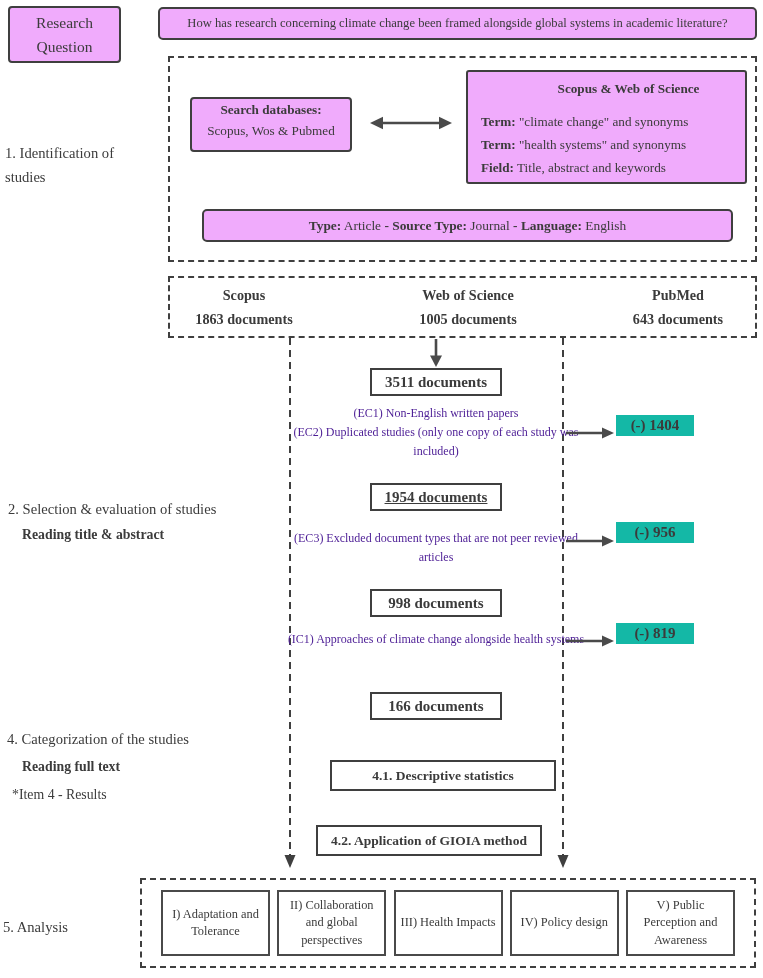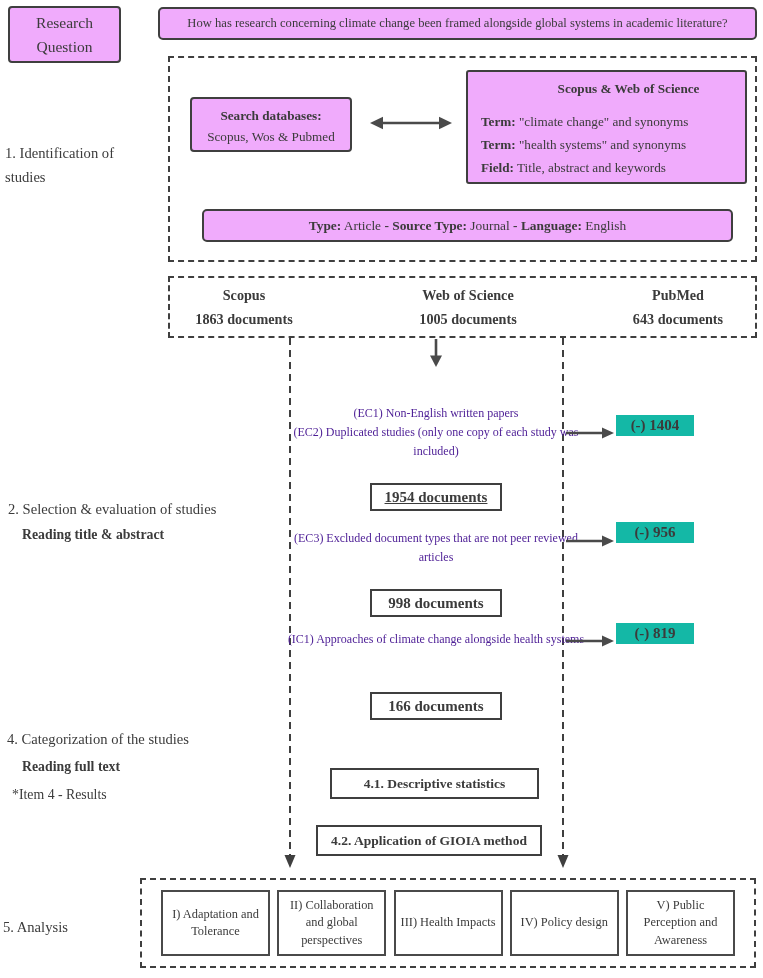--- a/index.html
+++ b/index.html
@@ -11,21 +11,21 @@
   .abs { position:absolute; }
   .solid-box { position:absolute; border:2px solid #3f3f3f; background:#f0abfc; box-sizing:border-box; }
   .dashed-box { position:absolute; border:2px dashed #3f3f3f; box-sizing:border-box; }
   .center-flex { display:flex; align-items:center; justify-content:center; text-align:center; }
 
   #rq-box { left:8px; top:6px; width:113px; height:57px; border-radius:4px; font-size:15.5px; line-height:24px; }
   #rq-box span { display:inline-block; width:92px; }
   #question-box { left:158px; top:7px; width:599px; height:33px; border-radius:5px; font-size:12.6px; }
 
   #ident-box { left:168px; top:56px; width:589px; height:206px; }
-  #search-db-box { left:190px; top:97px; width:162px; height:55px; border-radius:4px; text-align:center; font-size:13.2px; line-height:21px; padding-top:6px; }
+  #search-db-box { left:190px; top:97px; width:162px; height:55px; border-radius:4px; text-align:center; font-size:13.2px; line-height:21px; padding-top:0; }
   #bidir-arrow { left:368px; top:114px; width:86px; height:18px; }
   #scopuswos-box { left:466px; top:70px; width:281px; height:114px; border-radius:3px; font-size:13.2px; }
   .sw-title { text-align:center; font-weight:bold; margin-top:9px;padding-left:44px; }
   .sw-rows { margin-top:13px; padding-left:13px; line-height:23px; }
   #type-box { left:202px; top:209px; width:531px; height:33px; border-radius:5px; font-size:13.4px; }
 
   #sources-box { left:168px; top:276px; width:589px; height:62px; }
   .source-col { position:absolute; top:283px; text-align:center; font-weight:bold; font-size:14.2px; line-height:24px; }
   #src-0 { left:174px; width:140px; }
   #src-1 { left:388px; width:160px; }
@@ -45,21 +45,21 @@
 
   .excl-arrow { position:absolute; left:566px; width:48px; height:14px; }
   #excl-arrow-0 { top:426px; } #excl-arrow-1 { top:534px; } #excl-arrow-2 { top:634px; }
 
   .excl-box { position:absolute; left:616px; width:78px; height:21px; background:#14b8a6;
               display:flex; align-items:center; justify-content:center; font-weight:bold; font-size:15px; color:#3b3b3b; }
   #excl-0 { top:415px; } #excl-1 { top:522px; } #excl-2 { top:623px; }
 
   .method-box { position:absolute; border:2px solid #3f3f3f; background:#fff; box-sizing:border-box;
                 display:flex; align-items:center; justify-content:center; font-weight:bold; font-size:13.5px; }
-  #method-1 { left:330px; top:760px; width:209px; height:31px;margin-top:8px; }
+  #method-1 { left:330px; top:760px; width:226px; height:31px; }
   #method-2 { left:316px; top:825px; width:226px; height:31px; }
 
   #analysis-box { left:140px; top:878px; width:616px; height:90px;
                   display:flex; align-items:center; justify-content:space-between; padding:0 19px; }
   .analysis-cat { width:109px; height:66px; border:2px solid #4a4a4a; background:#fff; box-sizing:border-box;
                   display:flex; align-items:center; justify-content:center; text-align:center;
                   font-size:12.4px; line-height:1.4; padding:2px 3px; }
 
   .step-label { position:absolute; font-size:14.6px; }
   #step1 { left:5px; top:141px; width:150px; line-height:24px; }
@@ -138,20 +138,23 @@
   </svg>
   <svg class="abs" id="dash-right" viewBox="0 0 14 530">
     <line x1="7" y1="0" x2="7" y2="517" stroke="#3f3f3f" stroke-width="2" stroke-dasharray="7 5"></line>
     <path d="M7 530 L1.5 517 L12.5 517 Z" fill="#3f3f3f"></path>
   </svg>
   <svg class="abs" id="down-arrow" viewBox="0 0 16 28">
     <line x1="8" y1="0" x2="8" y2="18" stroke="#4a4a4a" stroke-width="2.6"></line>
     <path d="M8 28 L2 16.5 L14 16.5 Z" fill="#4a4a4a"></path>
   </svg>
 
+  <div class="doc-box" id="doc-0">
+      <span>3511 documents</span>
+    </div>
   <div class="criteria" id="crit-0">
     <div>(EC1) Non-English written papers</div>
     <div>(EC2) Duplicated studies (only one copy of each study was included)</div>
   </div>
   <svg class="excl-arrow" id="excl-arrow-0" viewBox="0 0 48 14">
     <line x1="0" y1="7" x2="37" y2="7" stroke="#4a4a4a" stroke-width="2.4"></line>
     <path d="M48 7 L36 1.5 L36 12.5 Z" fill="#4a4a4a"></path>
   </svg>
   <div class="excl-box" id="excl-0">
       <span>(-) 1404</span>

